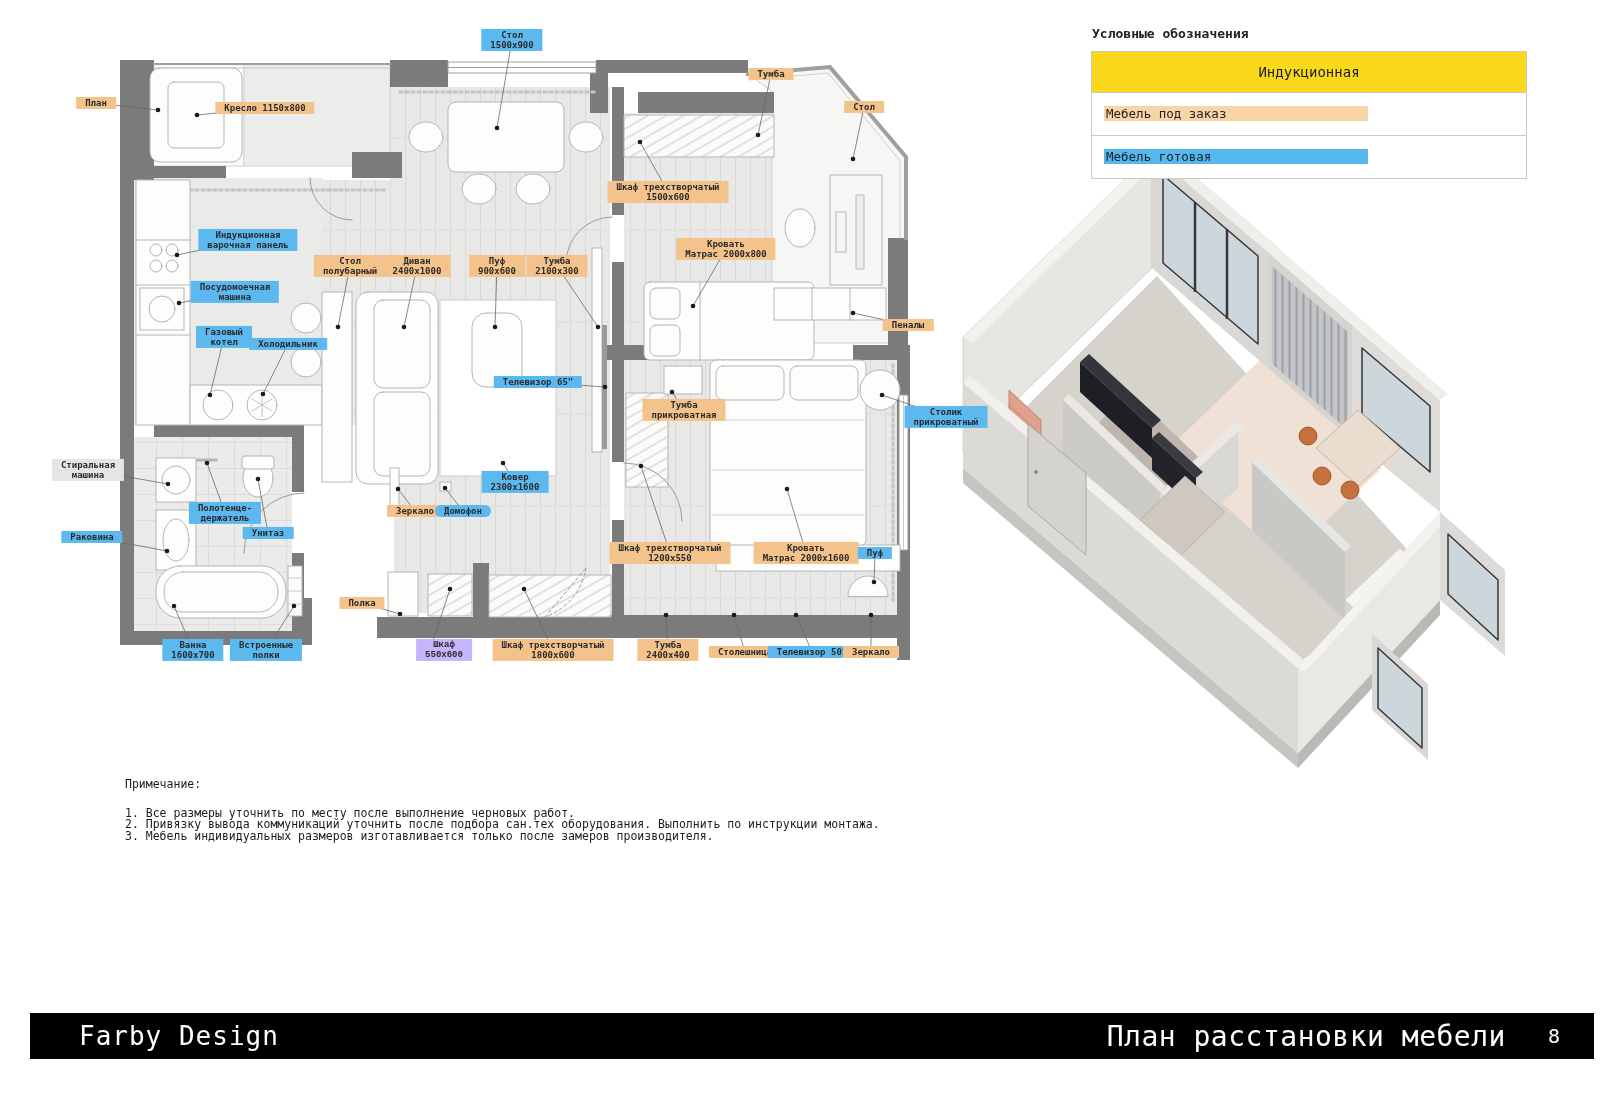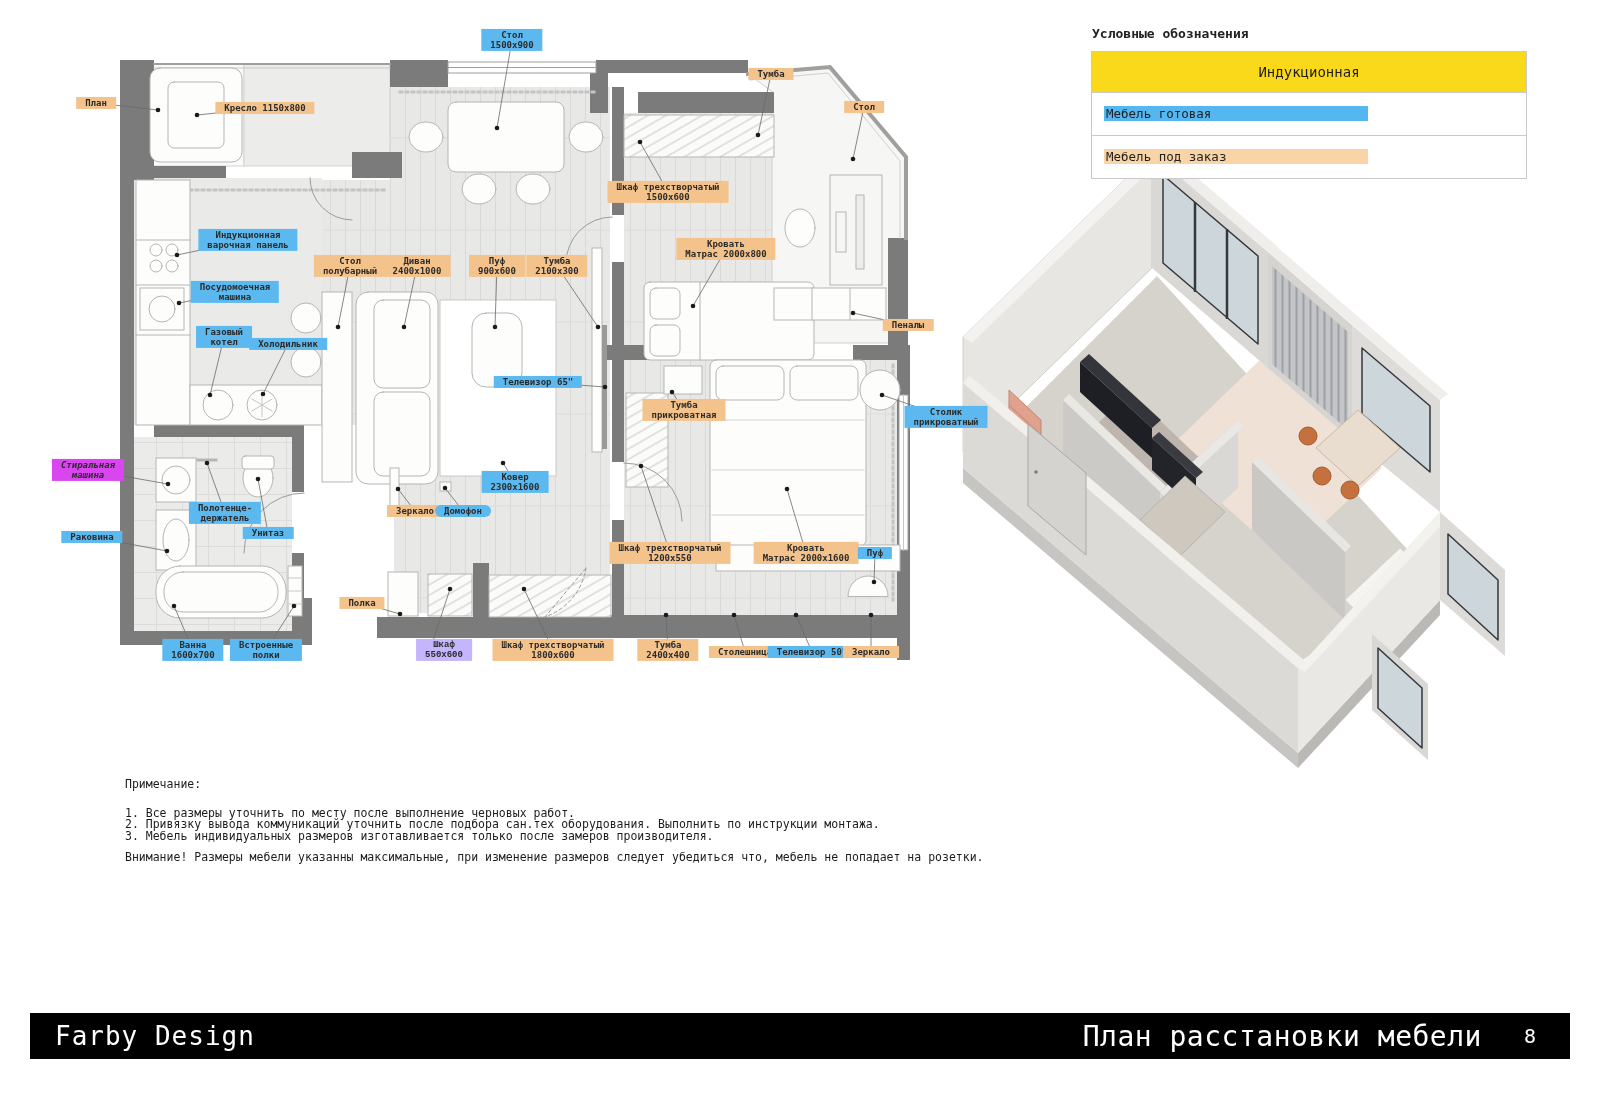--- a/index.html
+++ b/index.html
@@ -376,21 +376,21 @@
 прикроватная</div>
     <div class="plan-label" style="left: 946px; top: 417px; background: rgb(92, 185, 239);">Столик
 прикроватный</div>
     <div class="plan-label" style="left: 515px; top: 482px; background: rgb(92, 185, 239);">Ковер
 2300х1600</div>
     <div class="plan-label" style="left: 415px; top: 511px; background: rgb(244, 195, 140);">Зеркало</div>
     <div class="plan-label" style="left: 463px; top: 511px; background: rgb(92, 185, 239); border-radius: 6px;">Домофон</div>
     <div class="plan-label" style="left: 225px; top: 513px; background: rgb(92, 185, 239);">Полотенце-
 держатель</div>
     <div class="plan-label" style="left: 268px; top: 533px; background: rgb(92, 185, 239);">Унитаз</div>
-    <div class="plan-label" style="left: 88px; top: 470px; background: #d946ef; font-style: italic;">Стиральная
+    <div class="plan-label" style="left: 88px; top: 470px; background: #e5e5e5;">Стиральная
 машина</div>
     <div class="plan-label" style="left: 92px; top: 537px; background: rgb(92, 185, 239);">Раковина</div>
     <div class="plan-label" style="left: 670px; top: 553px; background: rgb(244, 195, 140);">Шкаф трехстворчатый
 1200х550</div>
     <div class="plan-label" style="left: 806px; top: 553px; background: rgb(244, 195, 140);">Кровать
 Матрас 2000х1600</div>
     <div class="plan-label" style="left: 875px; top: 553px; background: rgb(92, 185, 239);">Пуф</div>
     <div class="plan-label" style="left: 362px; top: 603px; background: rgb(244, 195, 140);">Полка</div>
     <div class="plan-label" style="left: 193px; top: 650px; background: rgb(92, 185, 239);">Ванна
 1600х700</div>
@@ -406,38 +406,37 @@
     <div class="plan-label" style="left: 812px; top: 652px; background: rgb(92, 185, 239);">Телевизор 50"</div>
     <div class="plan-label" style="left: 871px; top: 652px; background: rgb(244, 195, 140);">Зеркало</div>
   </div>
 
 <div class="legend">
   <div class="legend-title">Условные обозначения</div>
   <div class="legend-table">
     <div class="legend-header" id="legend-header" style="background: rgb(249, 217, 26);">Индукционная</div>
     <div id="legend-rows">
         <div class="legend-row">
+          <div class="legend-bar" style="background: rgb(248, 212, 166);"></div>
+          <div class="legend-row-label">Мебель под заказ</div>
+        </div>
+        <div class="legend-row">
           <div class="legend-bar" style="background: rgb(85, 183, 240);"></div>
           <div class="legend-row-label">Мебель готовая</div>
-        </div>
-        <div class="legend-row">
-          <div class="legend-bar" style="background: rgb(248, 212, 166);"></div>
-          <div class="legend-row-label">Мебель под заказ</div>
         </div>
       </div>
   </div>
 </div>
 
 <div class="notes">
   <div class="notes-title">Примечание:</div>
   <div id="notes-items">
       <div class="notes-item">1. Все размеры  уточнить по месту после выполнение черновых работ.</div>
       <div class="notes-item">2. Привязку вывода коммуникаций уточнить после подбора сан.тех оборудования. Выполнить по инструкции монтажа.</div>
       <div class="notes-item">3. Мебель индивидуальных размеров изготавливается только после замеров производителя.</div>
     </div>
-  <div class="notes-warning">Внимание! Размеры мебели указанны максимальные, при изменение размеров следует убедиться что, мебель не попадает на розетки.</div>
 </div>
 
-<div class="footer" id="footer-bar" style="background: rgb(0, 0, 0);">
+<div class="footer" id="footer-bar" style="background: rgb(0, 0, 0); padding-left: 24px;">
   <span class="footer-brand">Farby Design</span>
   <span class="footer-title">План расстановки мебели</span>
   <span class="footer-page">8</span>
 </div>
 
 </body></html>

